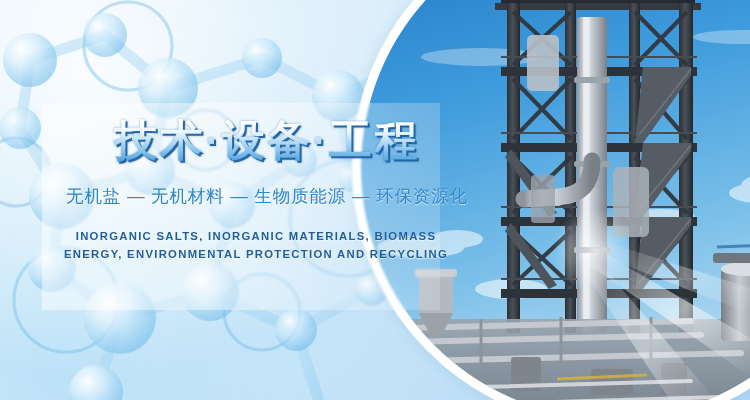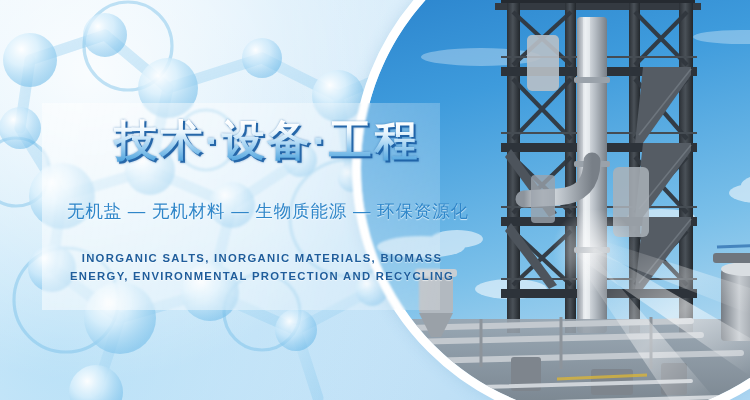--- a/index.html
+++ b/index.html
@@ -52,26 +52,26 @@
     white-space:nowrap;margin:0;
     background:linear-gradient(180deg,#ffffff 0%,#ffffff 30%,#eaf6fe 48%,#9fd0f1 72%,#4ea3dd 100%);
     -webkit-background-clip:text;background-clip:text;
     color:transparent;-webkit-text-fill-color:transparent;
     filter:drop-shadow(2.5px 2.5px 0 rgba(28,95,165,.92)) drop-shadow(0 0 1px rgba(28,95,165,.5));
   }
   .head1{font-size:43px;padding-top:14px;}
   .head2{font-size:52px;padding-top:11px;}
 
   .sub-cn{
-    margin:15px;padding-top:22px;
+    margin:0;padding-top:22px;
     font-size:17.5px;color:#2f86c9;letter-spacing:.05em;white-space:nowrap;
     text-shadow:0 1px 1px rgba(255,255,255,.75);
   }
   .sub-en{
-    margin:14px;padding-top:11px;width:392px;
+    margin:8px;padding-top:11px;width:392px;
     font-size:11.3px;font-weight:bold;color:#1f5d9b;
     letter-spacing:.115em;line-height:1.62;text-transform:uppercase;
     text-shadow:0 1px 1px rgba(255,255,255,.6);
   }
 </style>
 </head>
 <body>
 
 <div class="banner">
 

